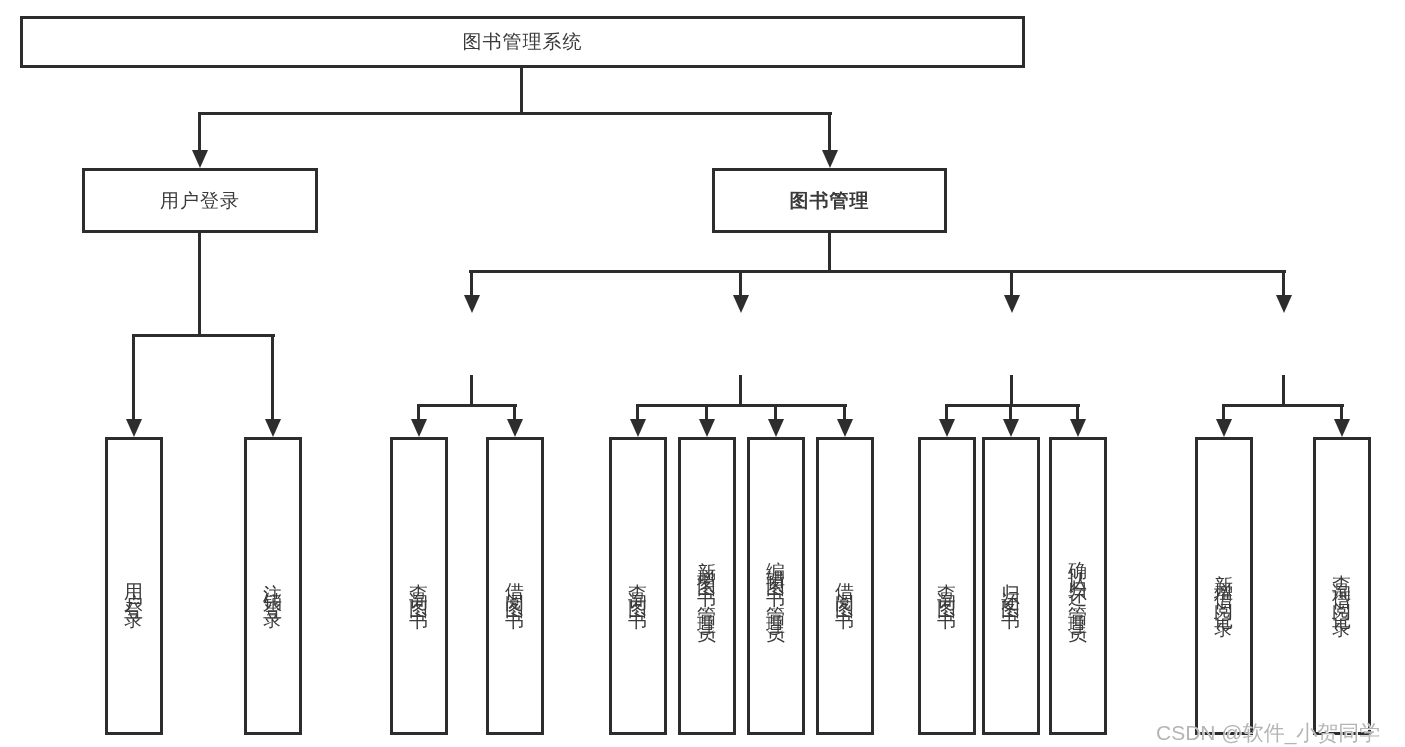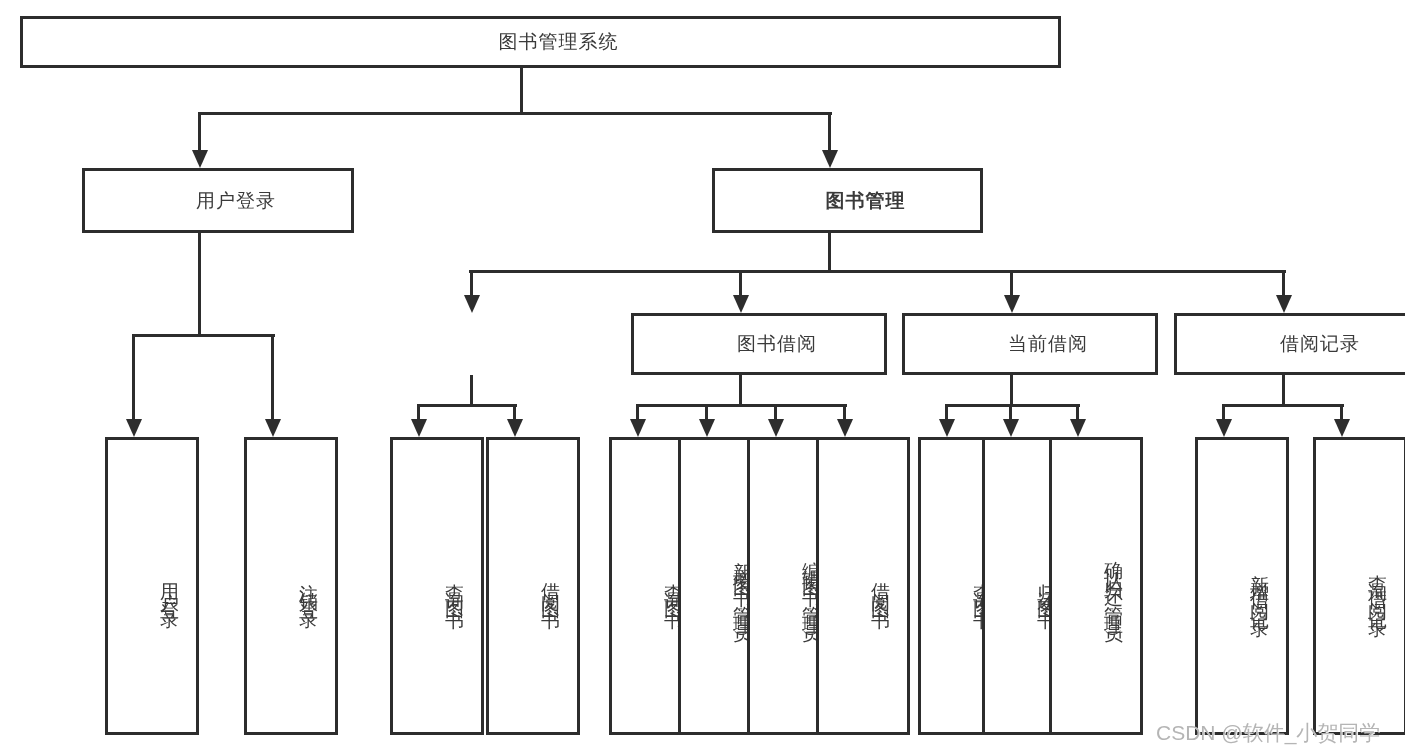--- a/index.html
+++ b/index.html
@@ -6,21 +6,21 @@
   #canvas {
     position:relative; width:1405px; height:747px;
     background:#ffffff; overflow:hidden;
     font-family:"Liberation Sans", sans-serif;
     color:#3a3a3a;
   }
   .box {
     position:absolute; box-sizing:content-box;
     border:3px solid #2d2d2d; background:#ffffff;
     display:flex; align-items:center; justify-content:center;
-    font-size:19px; color:#3a3a3a;padding-left:36px;
+    font-size:19px; color:#3a3a3a;
   }
   .box.h { letter-spacing:1px; }
   .box.v {
     writing-mode:vertical-rl;
     letter-spacing:9px; font-size:19px; line-height:1;
   }
   .stem { position:absolute; width:3px; background:#2d2d2d; }
   .hline { position:absolute; height:3px; background:#2d2d2d; }
   .head {
     position:absolute; width:0; height:0;
@@ -61,23 +61,20 @@
   <div class="hline" style="left:469px; top:270px; width:817px;"></div>
   <div class="stem" style="left:470px;  top:270px; height:25px;"></div>
   <div class="head" style="left:464px;  top:295px;"></div>
   <div class="stem" style="left:739px;  top:270px; height:25px;"></div>
   <div class="head" style="left:733px;  top:295px;"></div>
   <div class="stem" style="left:1010px; top:270px; height:25px;"></div>
   <div class="head" style="left:1004px; top:295px;"></div>
   <div class="stem" style="left:1282px; top:270px; height:25px;"></div>
   <div class="head" style="left:1276px; top:295px;"></div>
 
-  <div class="box h" style="left:631px;  top:313px; width:214px; height:56px;">图书借阅</div>
-  <div class="box h" style="left:902px;  top:313px; width:214px; height:56px;">当前借阅</div>
-  <div class="box h" style="left:1174px; top:313px; width:214px; height:56px;">借阅记录</div>
 
   <div class="stem" style="left:470px; top:375px; height:31px;"></div>
   <div class="hline" style="left:417px; top:404px; width:100px;"></div>
   <div class="stem" style="left:417px; top:404px; height:15px;"></div>
   <div class="head" style="left:411px; top:419px;"></div>
   <div class="stem" style="left:513px; top:404px; height:15px;"></div>
   <div class="head" style="left:507px; top:419px;"></div>
 
   <div class="stem" style="left:739px; top:375px; height:31px;"></div>
   <div class="hline" style="left:636px; top:404px; width:211px;"></div>

